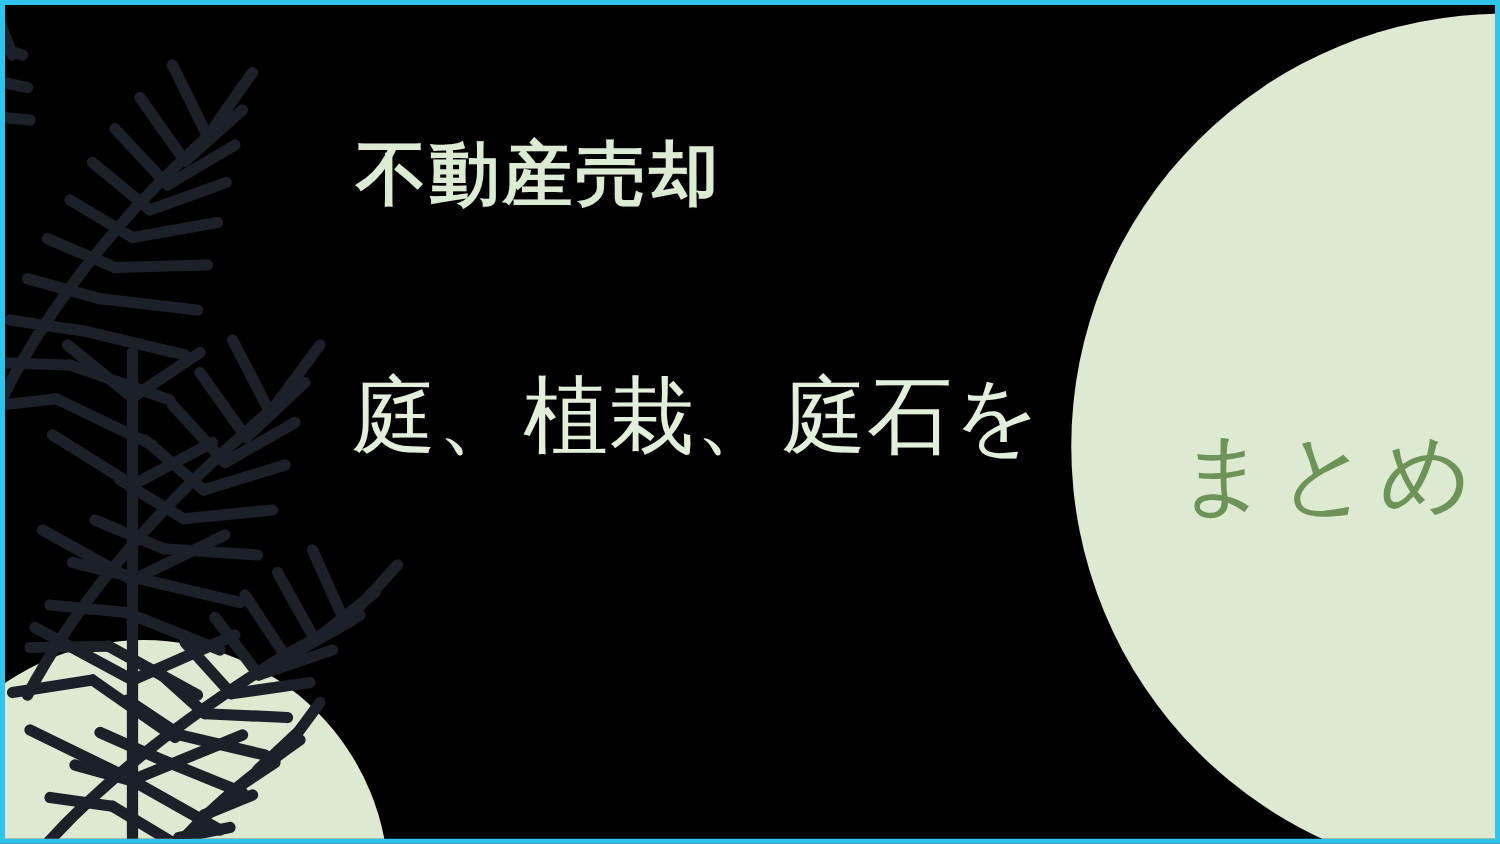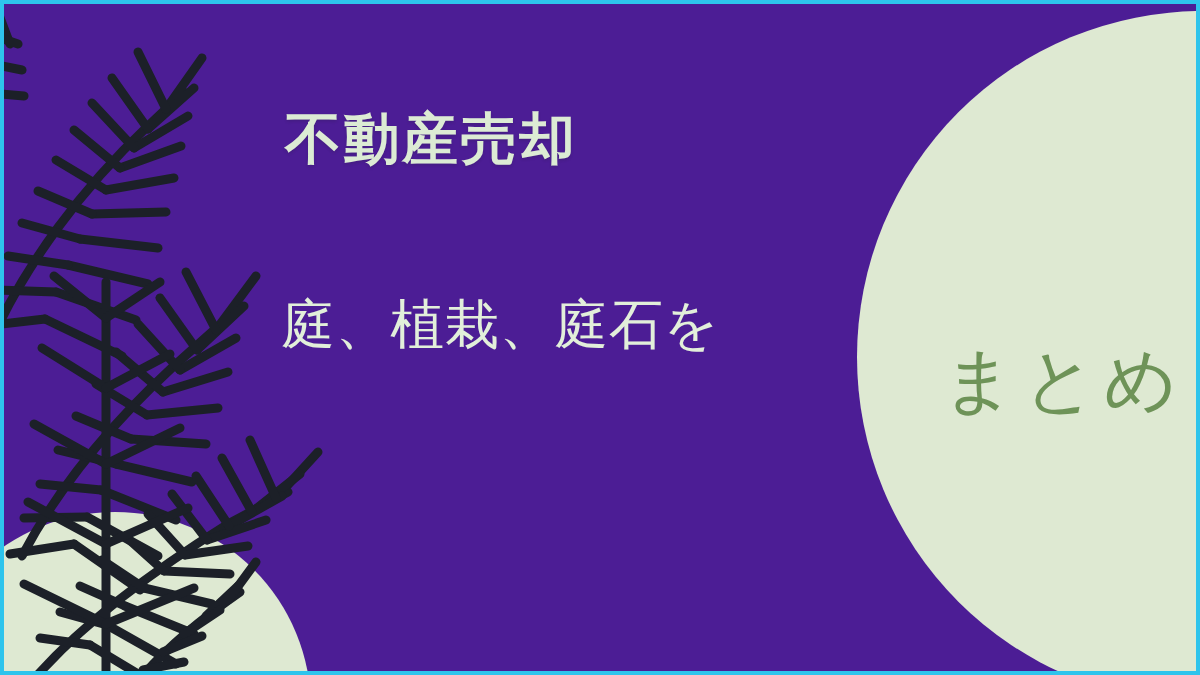--- a/index.html
+++ b/index.html
@@ -8,21 +8,21 @@
     padding: 0;
     background: #ffffff;
   }
   #slide {
     position: relative;
     width: 1200px;
     height: 675px;
     overflow: hidden;
     box-sizing: border-box;
     border: 4px solid #2EC4EC;
-    background: #4c1d95;
+    background: #000000;
     font-family: "Liberation Sans", "DejaVu Sans", sans-serif;
   }
   .stage {
     position: absolute;
     inset: 0;
     overflow: hidden;
   }
   
   .circle-right {
     position: absolute;
@@ -61,21 +61,21 @@
     font-weight: 700;
     letter-spacing: 0.045em;
     color: #DCEBD4;
     text-shadow: 0 2px 3px rgba(28,32,40,0.16);
     white-space: nowrap;
   }
   .headline {
     position: absolute;
     left: 277px;
     top: 288px;
-    font-size: 54px;
+    font-size: 68px;
     line-height: 1.22;
     font-weight: 400;
     letter-spacing: 0.012em;
     color: #E2EFDA;
     white-space: nowrap;
   }
   .headline .line { display: block; }
   .badge {
     position: absolute;
     left: 938px;

